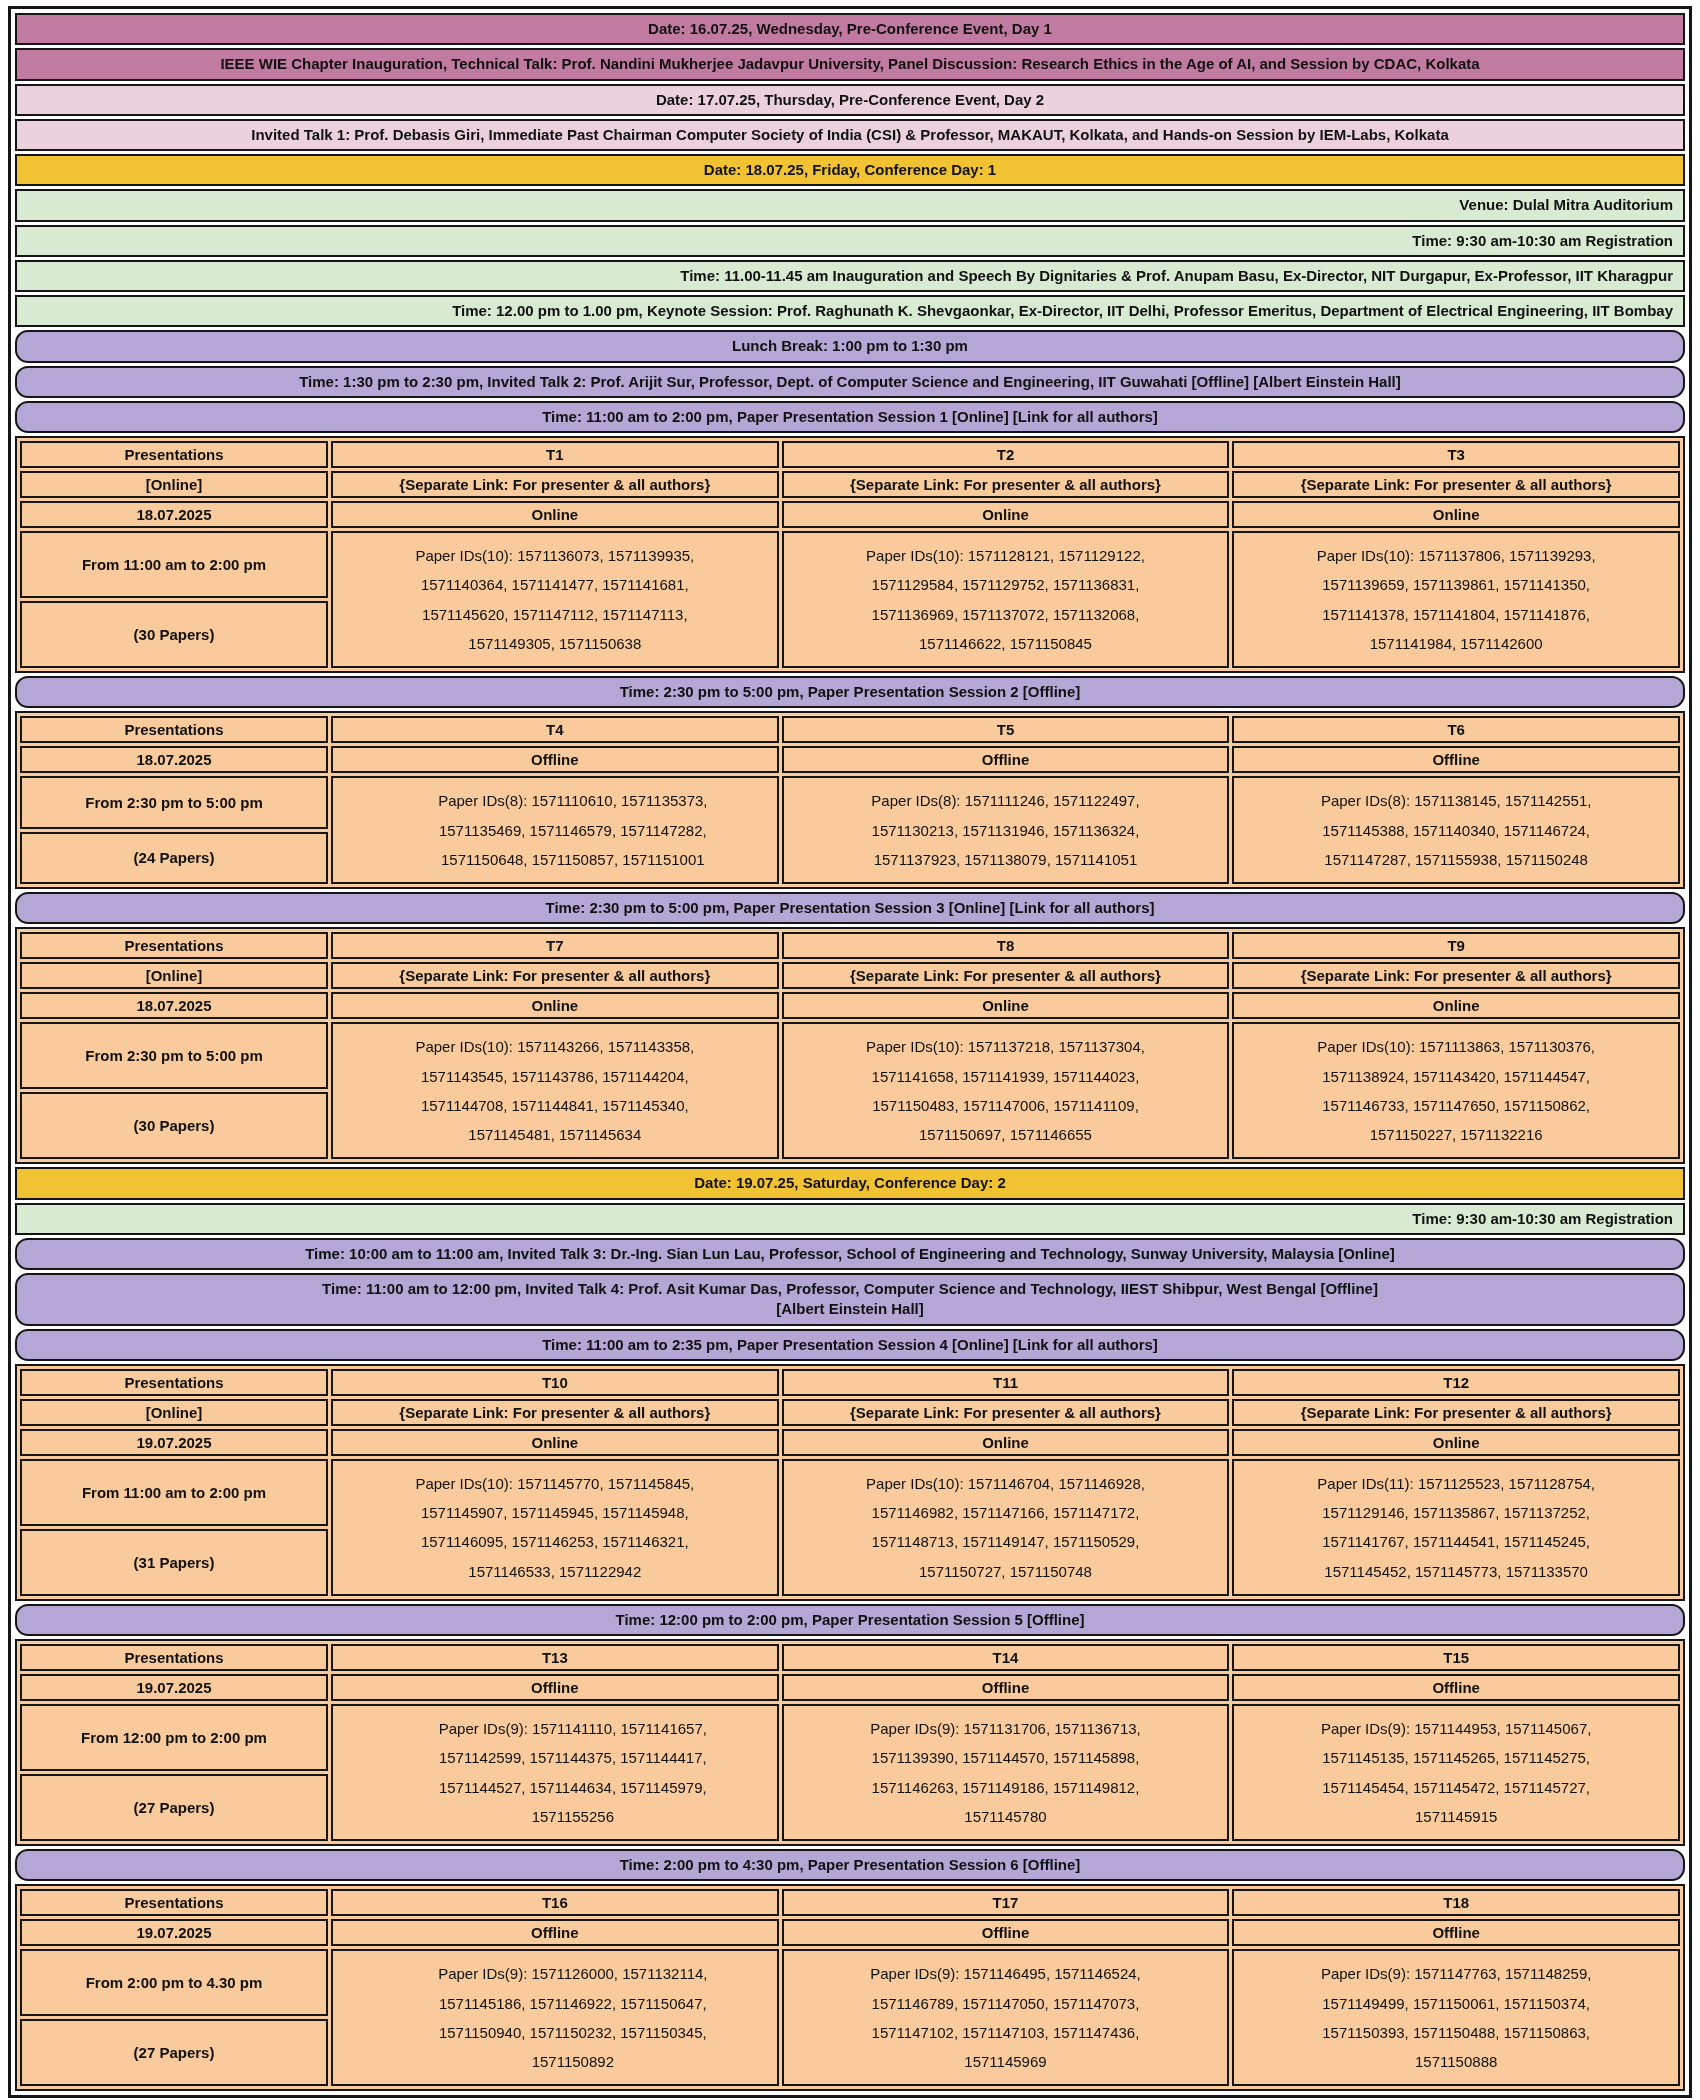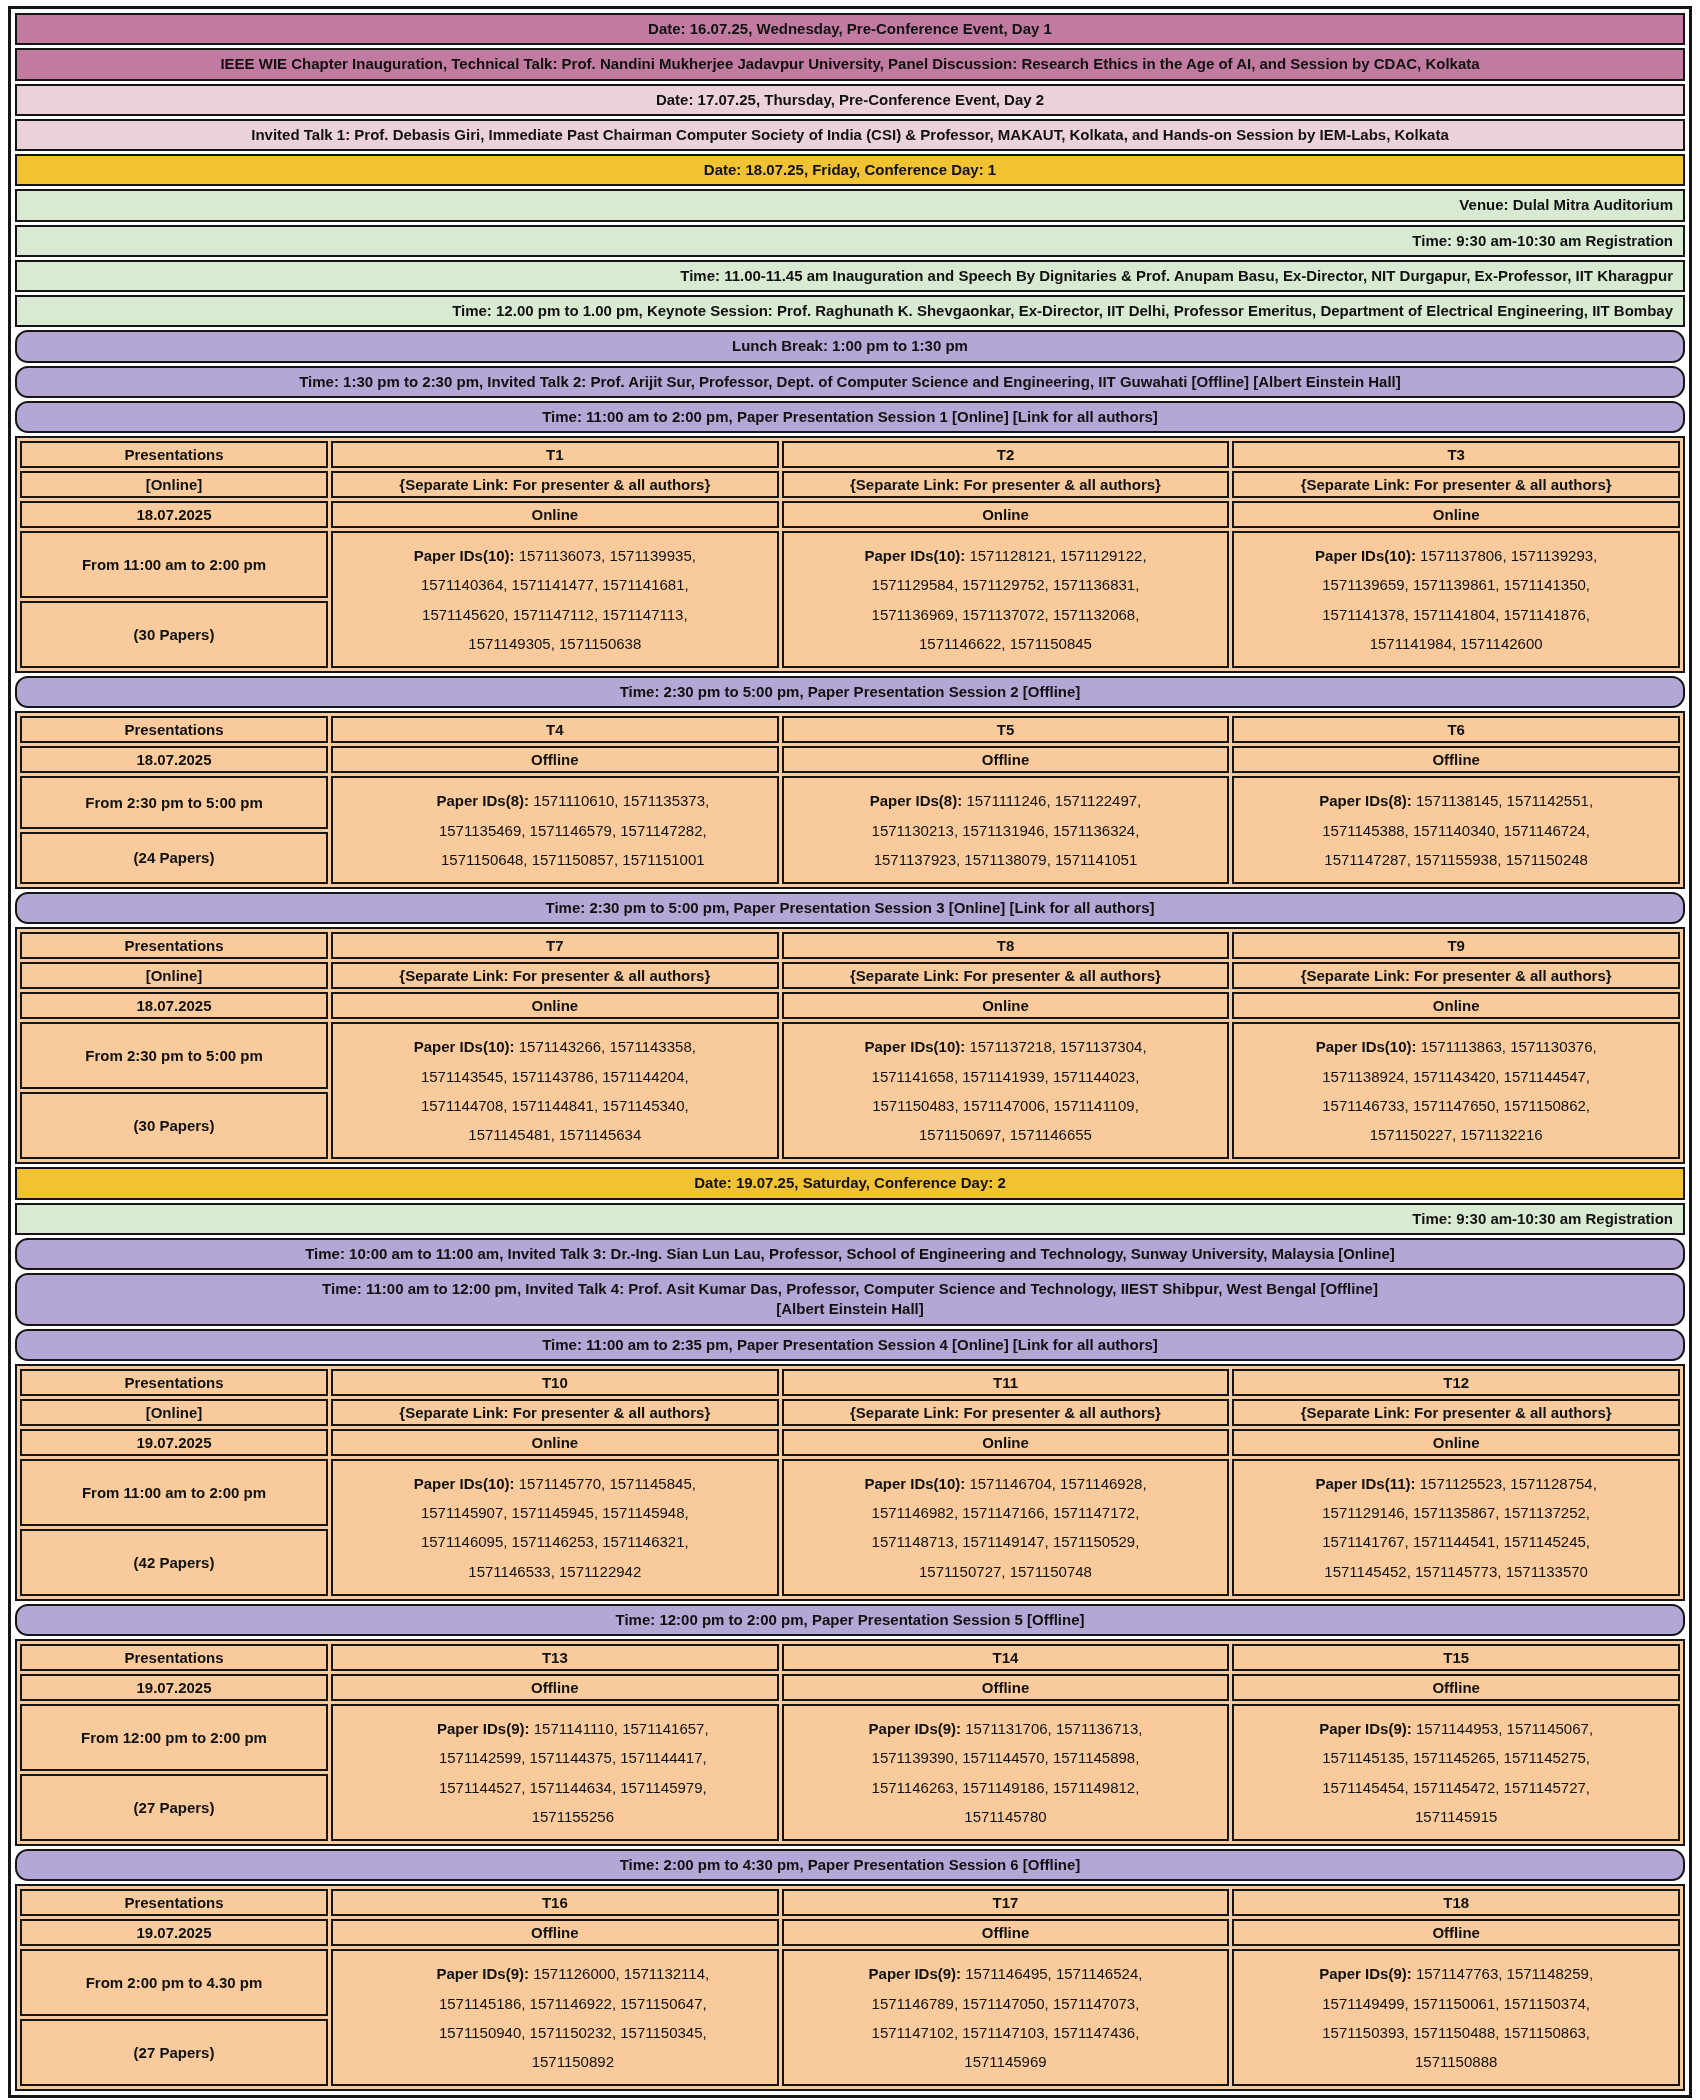--- a/index.html
+++ b/index.html
@@ -29,21 +29,21 @@
   }
   .cell {
     background:var(--orange,#f9cb9c);
     border:2px solid var(--line,#151515);
     display:flex; align-items:center; justify-content:center;
     text-align:center; font-weight:700; font-size:15px;
     padding:3px 8px; min-height:22px; box-sizing:border-box;
   }
   .papers { padding:8px 10px; }
   .ptext { font-weight:400; line-height:1.95; max-width:346px; margin:0 auto; font-size:15px; }
-  .plabel { font-weight:700; }
+  .plabel { font-weight:400; }
 
   
   .a-time  { grid-area:4/1/5/2; }
   .a-count { grid-area:5/1/6/2; }
   .a-p1 { grid-area:4/2/6/3; }
   .a-p2 { grid-area:4/3/6/4;align-items:center; }
   .a-p3 { grid-area:4/4/6/5; }
   
   .b-time  { grid-area:3/1/4/2; }
   .b-count { grid-area:4/1/5/2; }
@@ -163,21 +163,21 @@
     <div class="cell">T12</div>
     <div class="cell">[Online]</div>
     <div class="cell">{Separate Link: For presenter &amp; all authors}</div>
     <div class="cell">{Separate Link: For presenter &amp; all authors}</div>
     <div class="cell">{Separate Link: For presenter &amp; all authors}</div>
     <div class="cell">19.07.2025</div>
     <div class="cell">Online</div>
     <div class="cell">Online</div>
     <div class="cell">Online</div>
     <div class="cell a-time">From 11:00 am to 2:00 pm</div>
-    <div class="cell a-count">(42 Papers)</div>
+    <div class="cell a-count">(31 Papers)</div>
     <div class="cell papers a-p1">
         <div class="ptext"><span class="plabel">Paper IDs(10):</span> <span>1571145770, 1571145845, 1571145907, 1571145945, 1571145948, 1571146095, 1571146253, 1571146321, 1571146533, 1571122942</span></div>
       </div>
     <div class="cell papers a-p2">
         <div class="ptext"><span class="plabel">Paper IDs(10):</span> <span>1571146704, 1571146928, 1571146982, 1571147166, 1571147172, 1571148713, 1571149147, 1571150529, 1571150727, 1571150748</span></div>
       </div>
     <div class="cell papers a-p3">
         <div class="ptext"><span class="plabel">Paper IDs(11):</span> <span>1571125523, 1571128754, 1571129146, 1571135867, 1571137252, 1571141767, 1571144541, 1571145245, 1571145452, 1571145773, 1571133570</span></div>
       </div>
   </div>

